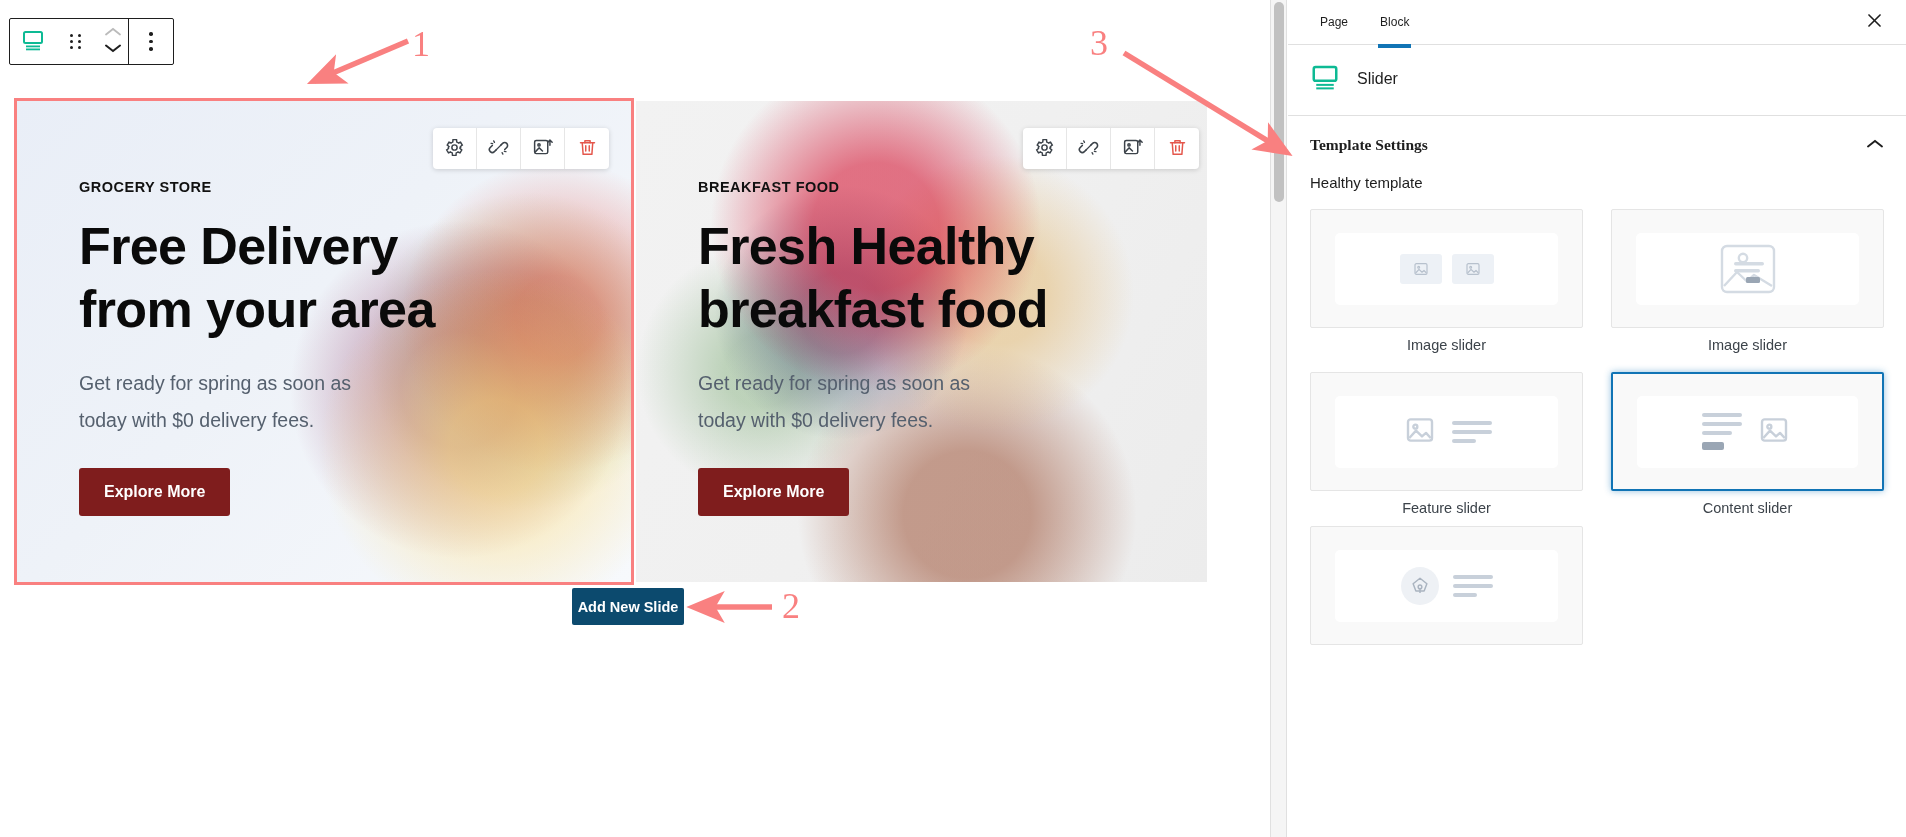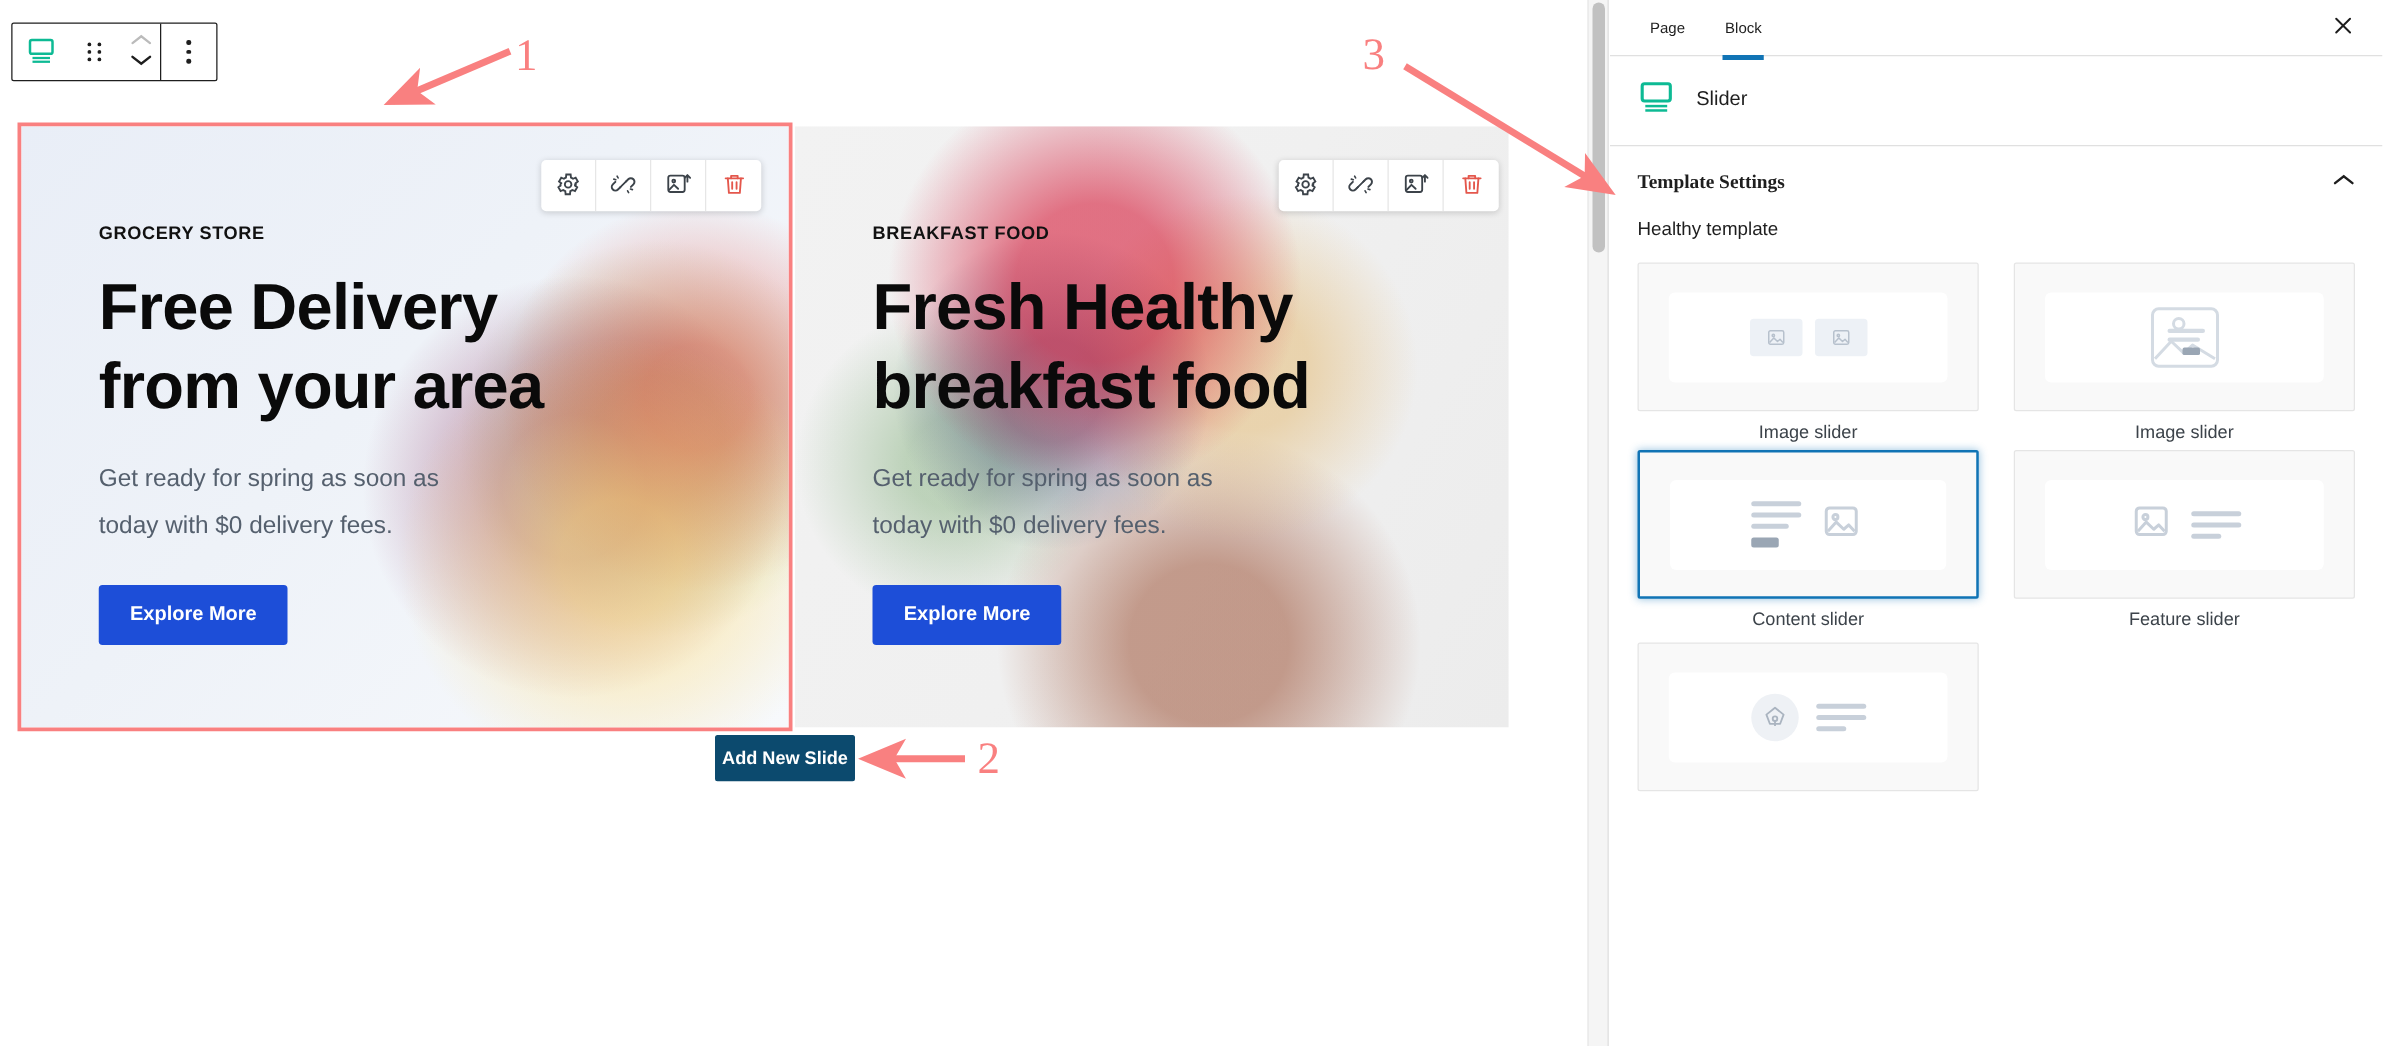--- a/index.html
+++ b/index.html
@@ -94,21 +94,21 @@
     white-space: pre-line;
   }
   .subtext {
     margin-top: 24px;
     font-size: 19.5px; line-height: 37px; color: #55606e;
     white-space: pre-line;
   }
   .cta {
     margin-top: 29px; display: inline-block;
     padding: 15px 25px; border: none; cursor: pointer;
-    background: #1d4ed8; color: #ffffff;
+    background: #7f1d1d; color: #ffffff;
     font-size: 16px; font-weight: 700; border-radius: 3px;
     font-family: "Liberation Sans", sans-serif;
   }
 
   
   .slide-tools {
     position: absolute; z-index: 8; top: 30px;
     display: flex; background: #ffffff;
     border-radius: 4px; box-shadow: 0 1px 5px rgba(0,0,0,.16);
     height: 41px; overflow: hidden;
@@ -189,21 +189,21 @@
     padding: 20px 22px 20px 22px;
     cursor: pointer;
     font-family: Liberation Serif, serif;
   }
   .sb-panel-title { font-size: 15.5px; font-weight: 700; color: #1e1e1e; }
 
   .choose-label { padding: 0 22px 10px; font-size: 15px; color: #1e1e1e; }
 
   .tmpl-grid {
     display: grid; grid-template-columns: 1fr 1fr;
-    gap: 6px 28px;
+    gap: 19px 28px;
     padding: 8px 22px 0 22px;
   }
   .tmpl-cell { display: flex; flex-direction: column; align-items: center; }
   .tmpl-card {
     width: 100%; height: 119px;
     background: #f9f9f9; border: 1px solid #e5e5e5;
     border-radius: 2px;
     display: flex; align-items: center; justify-content: center;
     cursor: pointer;
   }
@@ -483,58 +483,58 @@
                 <rect x="17" y="20" width="30" height="3.4" rx="1.7" fill="#d4dbe3"></rect>
                 <rect x="17" y="27" width="26" height="3.4" rx="1.7" fill="#d4dbe3"></rect>
                 <rect x="29" y="35" width="14" height="6" rx="1.5" fill="#9aa6b4"></rect>
               </svg>
             </div>
           </div>
           <div class="tmpl-name">Image slider</div>
         </div>
 
         <div class="tmpl-cell">
-          <div class="tmpl-card selected">
-            <div class="tmpl-thumb" style="gap:14px;">
-              <span class="lines">
-                <i style="width:40px"></i>
-                  <i style="width:40px"></i>
-                  <i style="width:30px"></i>
-                <i style="width:22px;height:8px;background:#9aa6b4;margin-top:2px;"></i>
-              </span>
-              <span>
-                <svg width="36" height="32" viewBox="0 0 24 24" fill="none" stroke="#c8d0da" stroke-width="1.8" stroke-linejoin="round">
-                    <rect x="3" y="4" width="18" height="16" rx="2"></rect>
-                    <circle cx="8.5" cy="9.5" r="1.5"></circle>
-                    <path d="M4 18l5-5.5 4.5 4.3 3-2.6L20 18"></path>
-                  </svg>
-              </span>
-            </div>
-          </div>
-          <div class="tmpl-name">Content slider</div>
-        </div>
-
-        <div class="tmpl-cell">
           <div class="tmpl-card">
             <div class="tmpl-thumb" style="gap:14px;">
               <span>
                 <svg width="36" height="32" viewBox="0 0 24 24" fill="none" stroke="#c8d0da" stroke-width="1.8" stroke-linejoin="round">
                     <rect x="3" y="4" width="18" height="16" rx="2"></rect>
                     <circle cx="8.5" cy="9.5" r="1.5"></circle>
                     <path d="M4 18l5-5.5 4.5 4.3 3-2.6L20 18"></path>
                   </svg>
               </span>
               <span class="lines">
                 <i style="width:40px"></i>
                   <i style="width:40px"></i>
                   <i style="width:24px"></i>
               </span>
             </div>
           </div>
           <div class="tmpl-name">Feature slider</div>
+        </div>
+
+        <div class="tmpl-cell">
+          <div class="tmpl-card selected">
+            <div class="tmpl-thumb" style="gap:14px;">
+              <span class="lines">
+                <i style="width:40px"></i>
+                  <i style="width:40px"></i>
+                  <i style="width:30px"></i>
+                <i style="width:22px;height:8px;background:#9aa6b4;margin-top:2px;"></i>
+              </span>
+              <span>
+                <svg width="36" height="32" viewBox="0 0 24 24" fill="none" stroke="#c8d0da" stroke-width="1.8" stroke-linejoin="round">
+                    <rect x="3" y="4" width="18" height="16" rx="2"></rect>
+                    <circle cx="8.5" cy="9.5" r="1.5"></circle>
+                    <path d="M4 18l5-5.5 4.5 4.3 3-2.6L20 18"></path>
+                  </svg>
+              </span>
+            </div>
+          </div>
+          <div class="tmpl-name">Content slider</div>
         </div>
       </div>
 
       <div class="sb-bottom-partial">
         <div class="tmpl-cell">
           <div class="tmpl-card" style="height:119px;">
             <div class="tmpl-thumb" style="gap:14px;">
               <span style="width:38px;height:38px;border-radius:50%;background:#eef1f5;display:flex;align-items:center;justify-content:center;">
                 <svg width="22" height="22" viewBox="0 0 24 24" fill="none" stroke="#aab4c0" stroke-width="1.6" stroke-linejoin="round">
                   <path d="M12 3.5l7.5 6-3 8h-9l-3-8z"></path>

